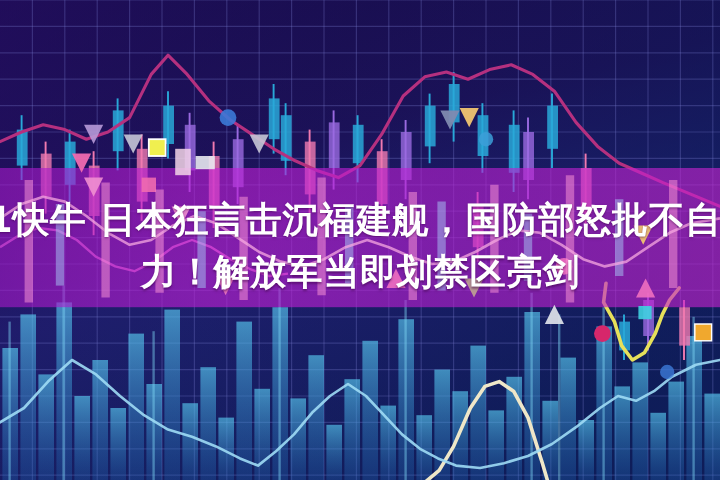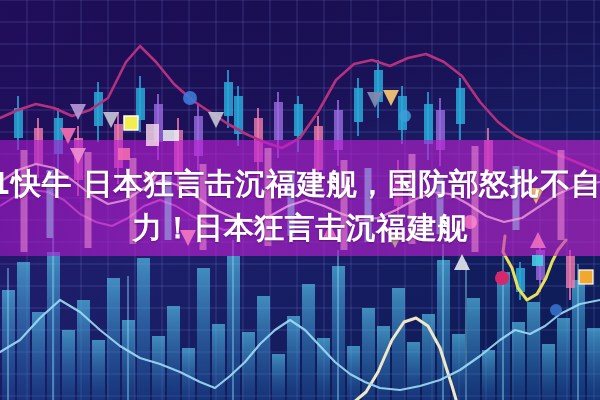--- a/index.html
+++ b/index.html
@@ -306,16 +306,16 @@
         <line stroke="#a8c8f5" x1="440" y1="178" x2="440" y2="234"></line>
         <line stroke="#a8c8f5" x1="516" y1="166" x2="516" y2="230"></line>
       </g>
 
       <path d="M0,182 L18,170 L36,164 L54,168 L72,180 L90,194 L108,204 L126,200 L144,188 L162,180 L180,186 L198,198 L216,210 L234,218 L252,222 L270,216 L288,206 L306,200 L324,206 L342,214 L360,220 L378,218 L396,210 L414,200 L432,192 L450,194 L468,204 L486,216 L504,222 L522,218 L540,206 L558,194 L576,186 L600,182" fill="none" stroke="#f7a8e0" stroke-width="2.2" stroke-opacity="0.75" stroke-linejoin="round"></path>
     </g>
   </svg>
 
   <div id="headline">
     <div class="headline-line">91快牛 日本狂言击沉福建舰，国防部怒批不自量</div>
-    <div class="headline-line">力！日本狂言击沉福建舰</div>
+    <div class="headline-line">力！解放军当即划禁区亮剑</div>
   </div>
 
 </div>
 
 </body></html>

